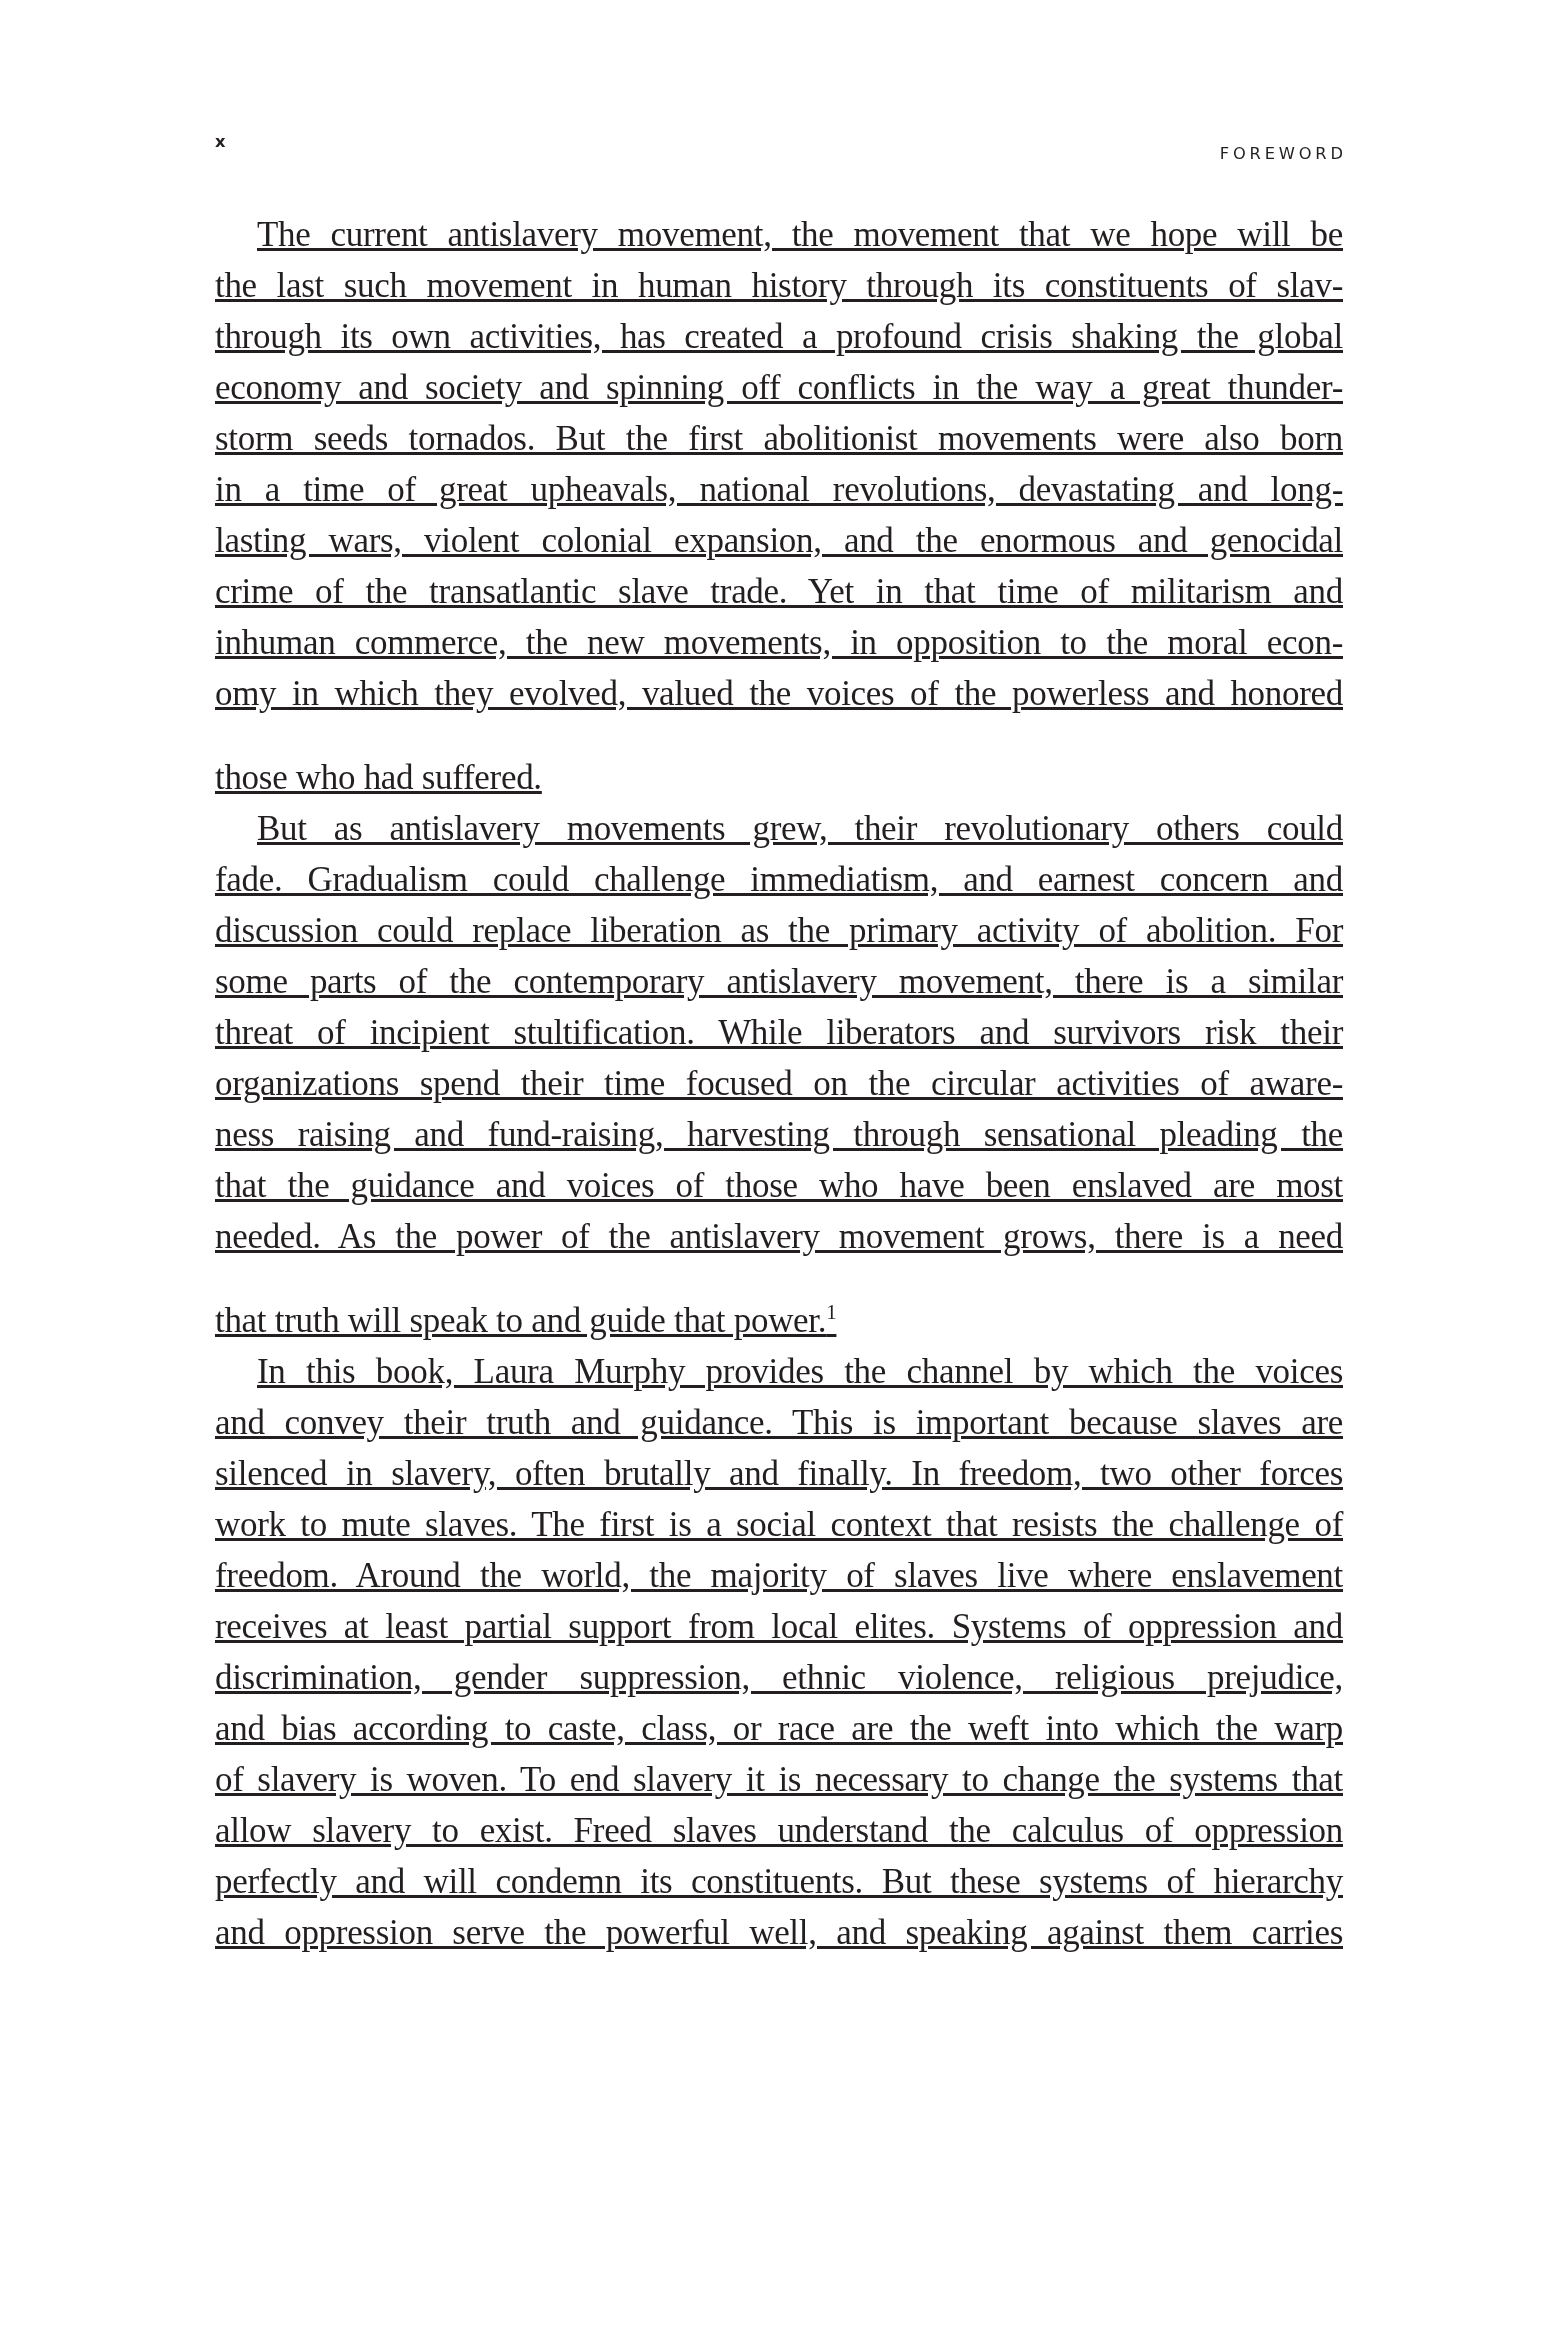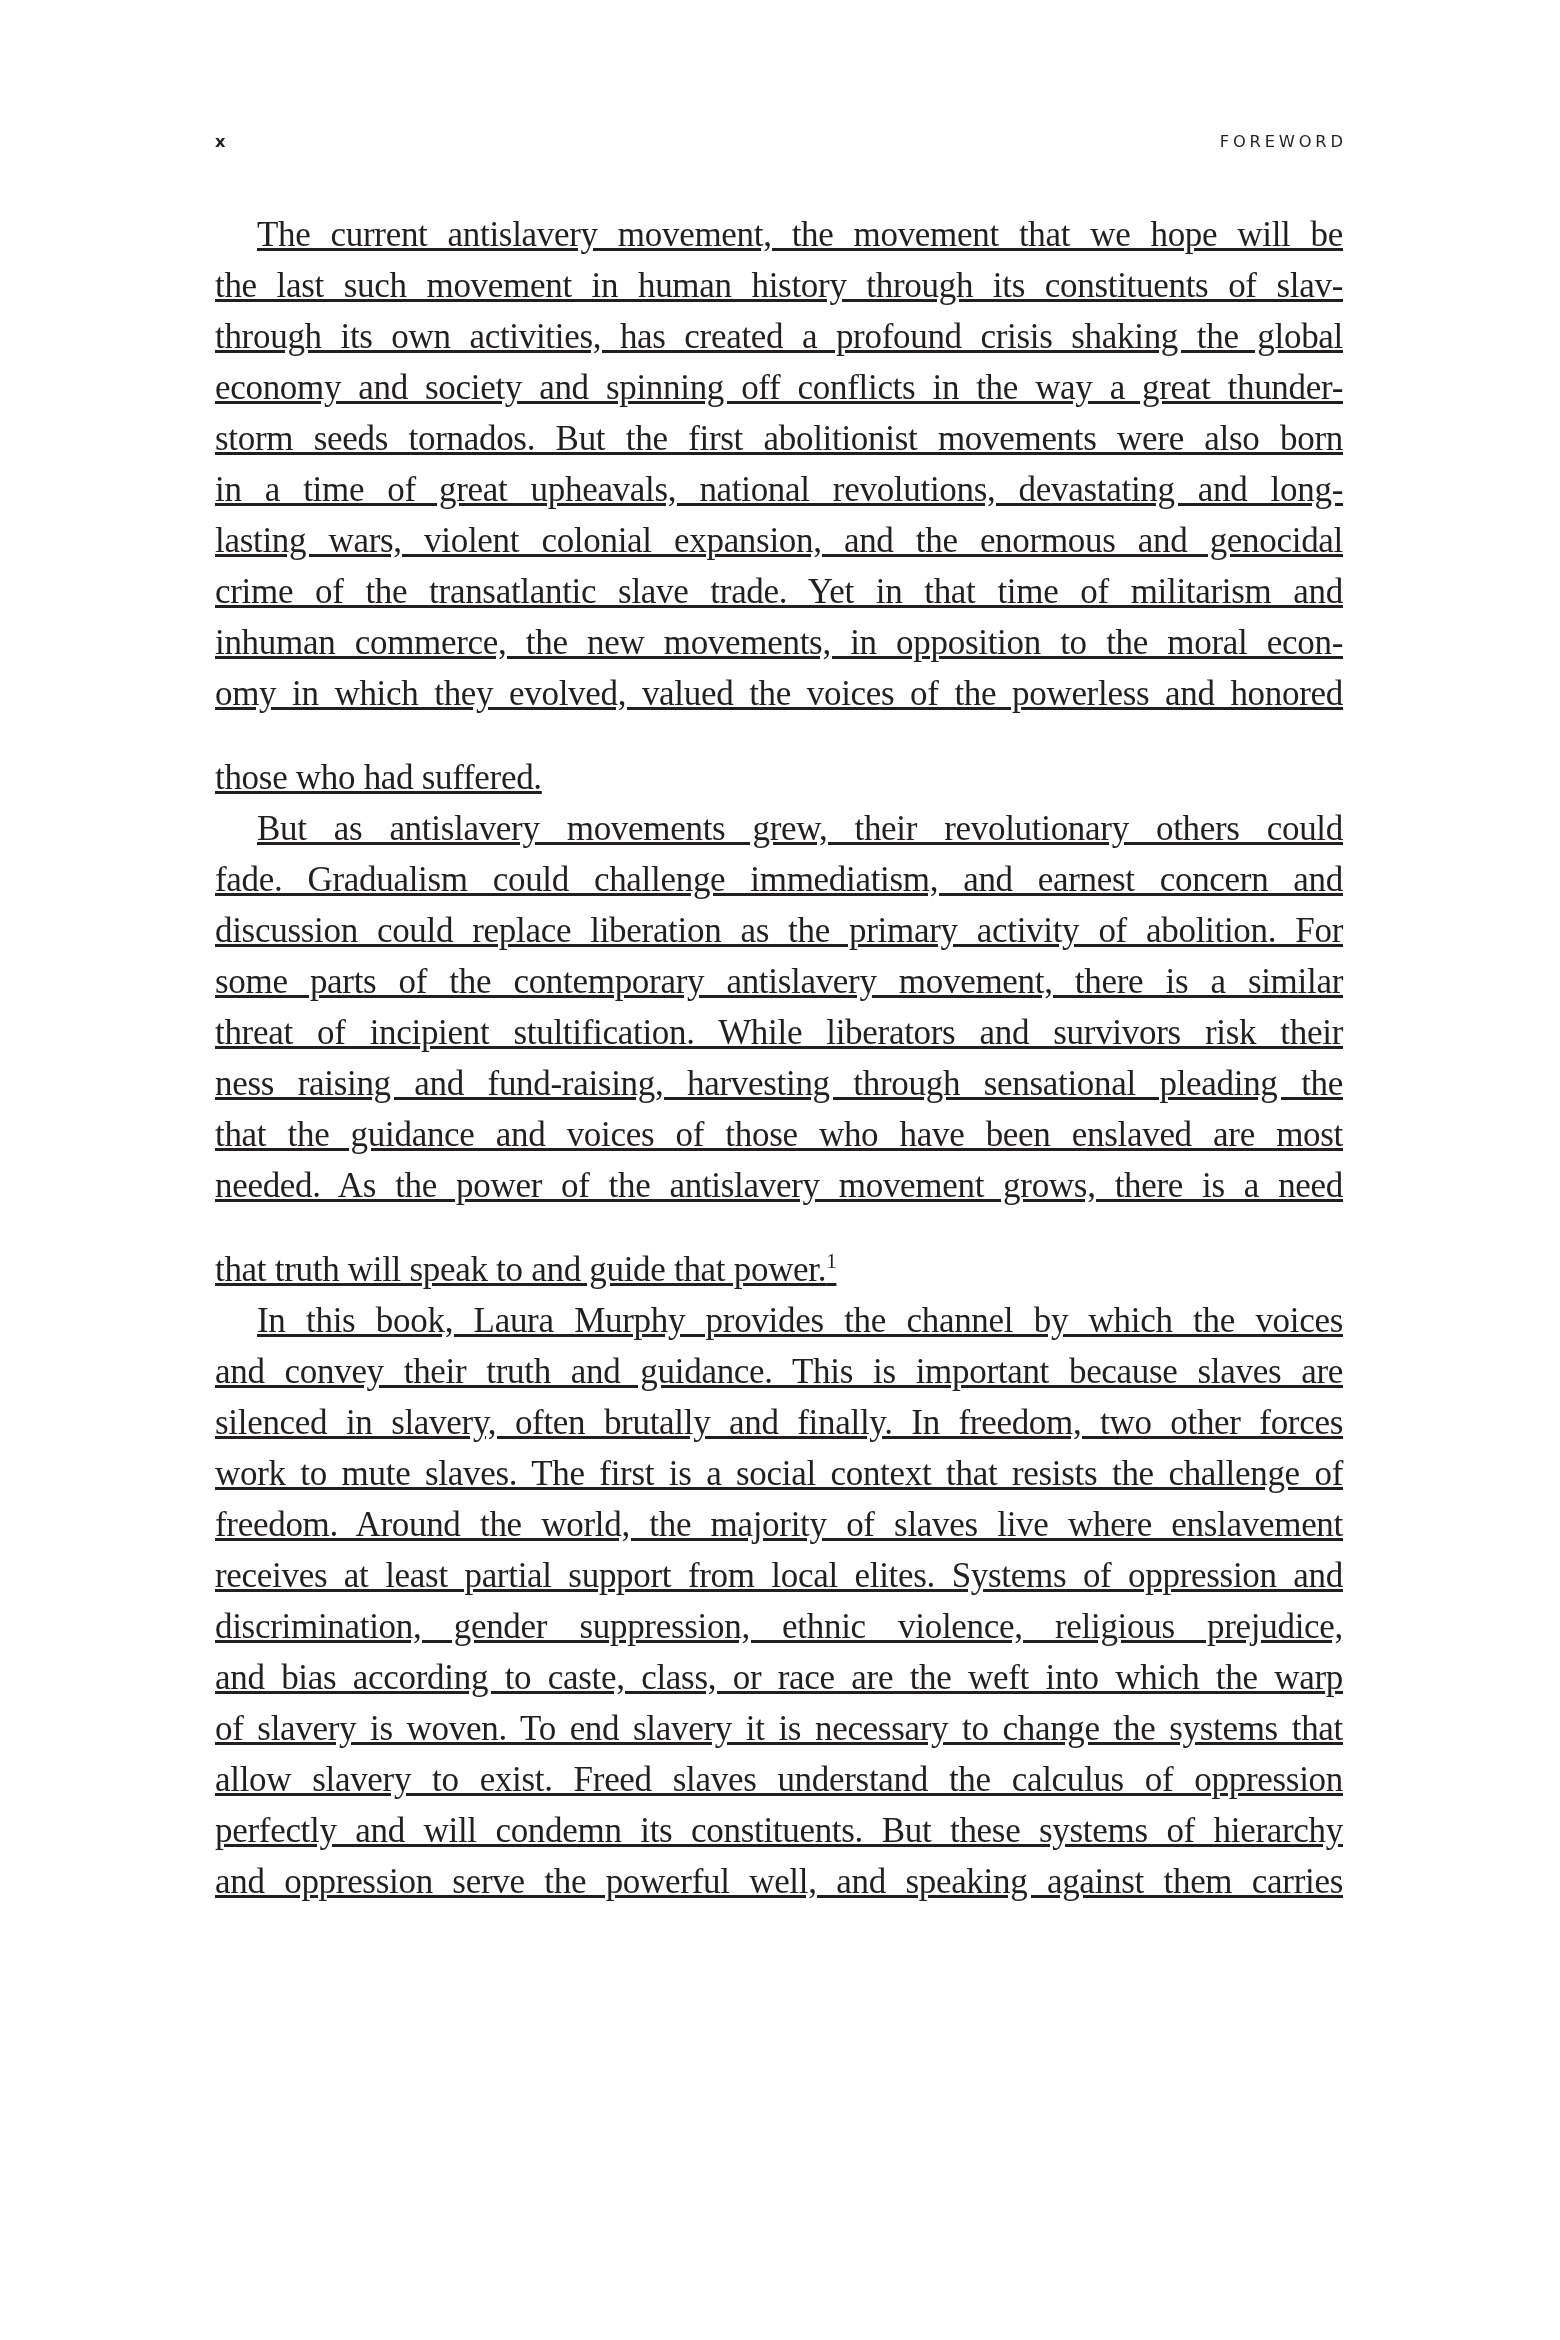--- a/index.html
+++ b/index.html
@@ -28,21 +28,21 @@
     .running-head .folio {
       position: absolute;
       left: 0;
       top: 0;
       font-weight: bold;
       letter-spacing: 0;
     }
     .running-head .section {
       position: absolute;
       right: -3.8px;
-      top: 0;
+      top: 12px;
     }
     .text-block {
       position: absolute;
       top: 209px;
       left: 215px;
       width: 1128px;
       font-family: "Liberation Serif", "DejaVu Serif", serif;
       font-size: 35px;
       line-height: 51px;
       color: #231f20;
@@ -92,20 +92,21 @@
     <span class="line">omy in which they evolved, valued the voices of the powerless and honored</span>
     <span class="line last">those who had suffered.</span>
   </div>
 
   <div class="paragraph">
     <span class="line indent">But as antislavery movements grew, their revolutionary others could</span>
     <span class="line">fade. Gradualism could challenge immediatism, and earnest concern and</span>
     <span class="line">discussion could replace liberation as the primary activity of abolition. For</span>
     <span class="line">some parts of the contemporary antislavery movement, there is a similar</span>
     <span class="line">threat of incipient stultification. While liberators and survivors risk their</span>
+    <span class="line">organizations spend their time focused on the circular activities of aware-</span>
     <span class="line">ness raising and fund-raising, harvesting through sensational pleading the</span>
     <span class="line">that the guidance and voices of those who have been enslaved are most</span>
     <span class="line">needed. As the power of the antislavery movement grows, there is a need</span>
     <span class="line last"><span>that truth will speak to and guide that power.</span><sup>1</sup></span>
   </div>
 
   <div class="paragraph">
     <span class="line indent">In this book, Laura Murphy provides the channel by which the voices</span>
     <span class="line">and convey their truth and guidance. This is important because slaves are</span>
     <span class="line">silenced in slavery, often brutally and finally. In freedom, two other forces</span>

